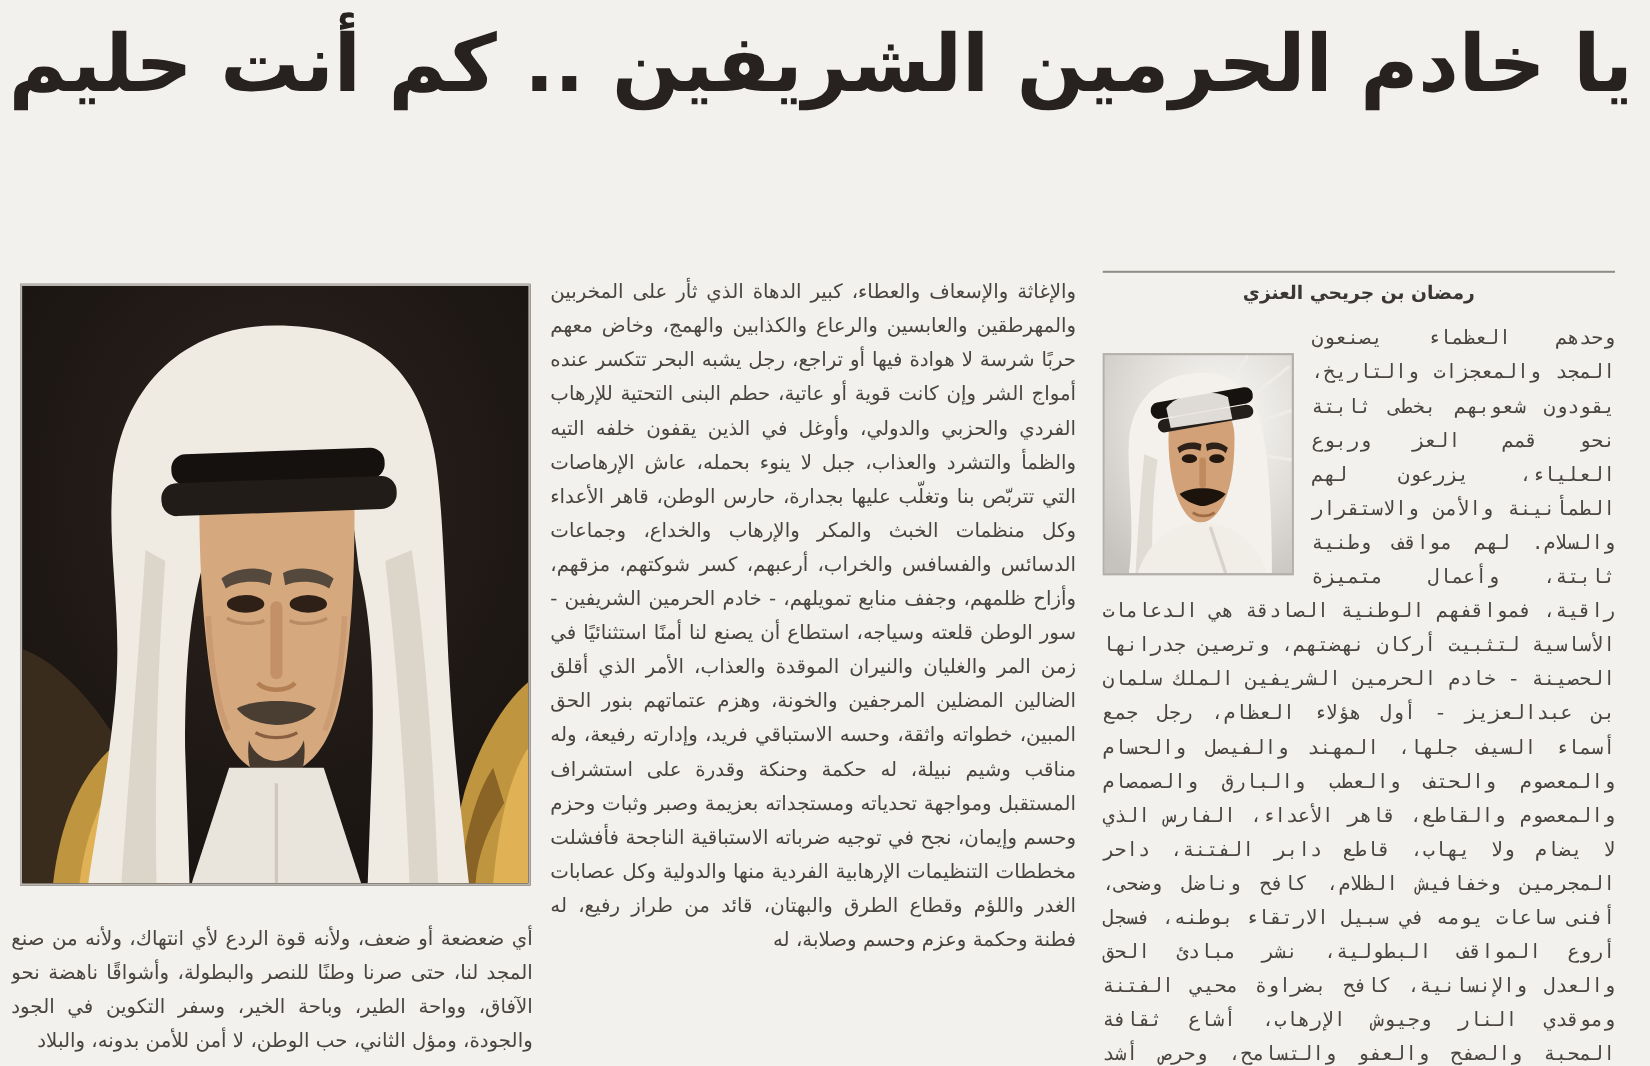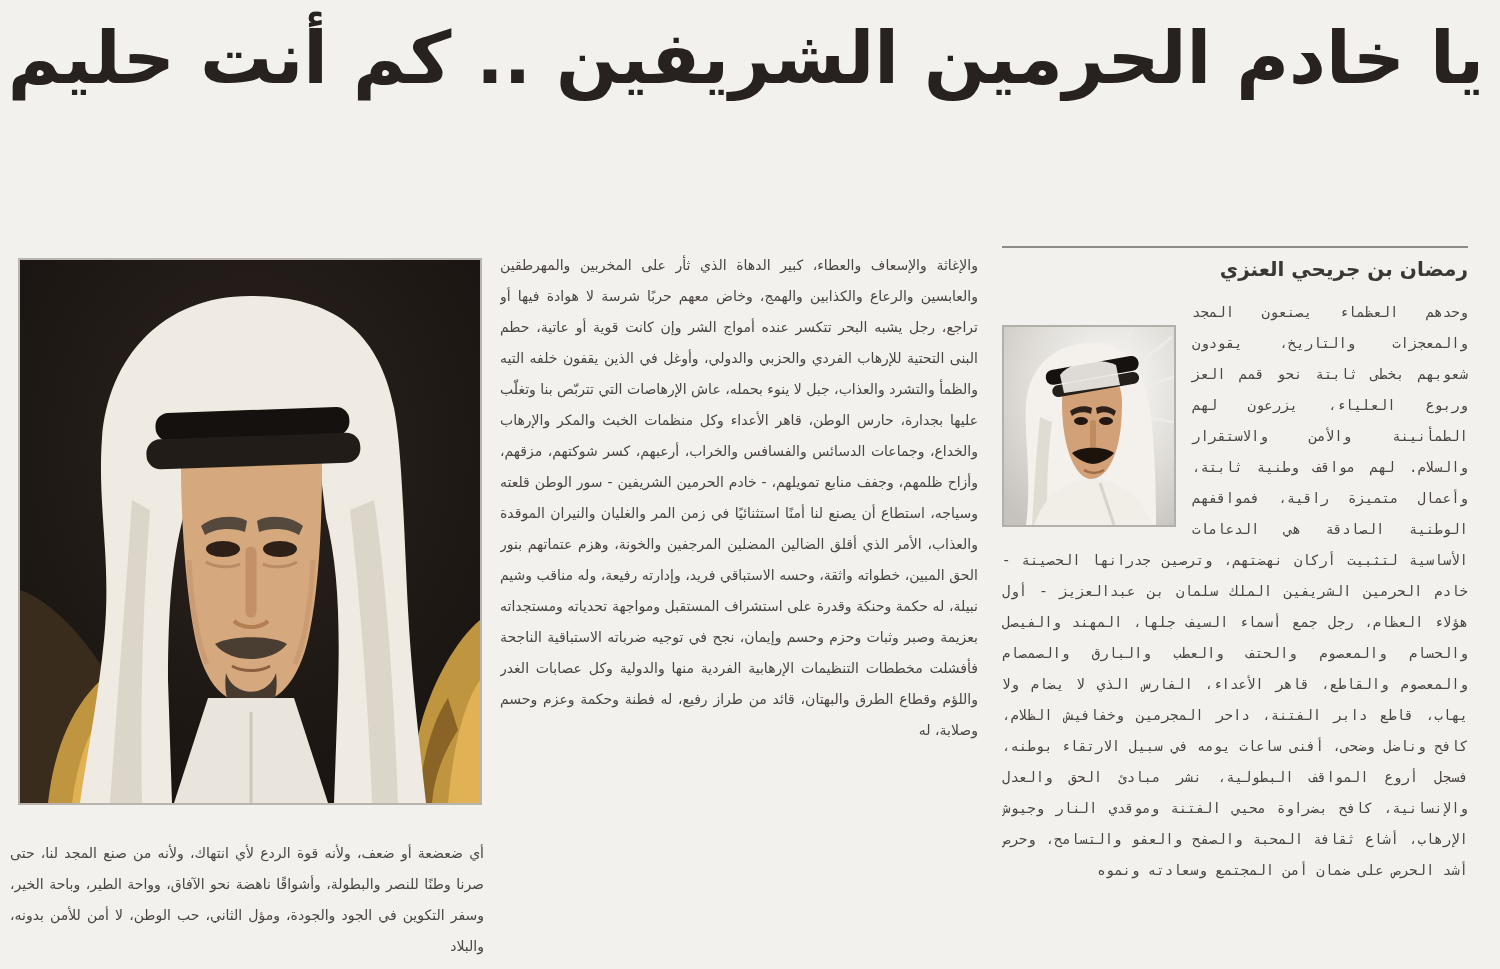--- a/index.html
+++ b/index.html
@@ -17,21 +17,21 @@
     color:#272120;font-weight:bold;
     text-align:right;white-space:nowrap;
     font-size:72px;line-height:104px;
     letter-spacing:0;
   }
   #headline-1{top:6px;}
   #headline-2{top:122px;}
   
   .coltext{
     color:#4a4541;
-    font-size:14px;line-height:31px;
+    font-size:18px;line-height:31px;
     text-align:justify;
     direction:rtl;
   }
   
   #king-photo{
     position:absolute;left:18px;top:258px;
     width:460px;height:543px;
     border:2px solid #b9b5ae;
     background:#1b1613;
     display:block;
@@ -49,22 +49,22 @@
   #right-col{
     position:absolute;left:1002px;top:246px;
     width:466px;height:723px;overflow:hidden;
   }
   .byline-rule{
     border-top:2px solid #8f8b86;
     width:100%;height:0;
   }
   .byline{
     margin-top:9px;
-    font-size:20px;font-weight:bold;color:#3b3734;
-    text-align:right;          
+    font-size:17px;font-weight:bold;color:#3b3734;
+    text-align:center;          
     direction:rtl;
   }
   .right-para{margin-top:17px;font-family:Liberation Mono, monospace;}
   #author-photo{
     float:left;
     width:170px;height:198px;
     border:2px solid #b3afa9;
     margin:27px 16px 14px 0;
     background:#d9d6d2;
     display:block;

